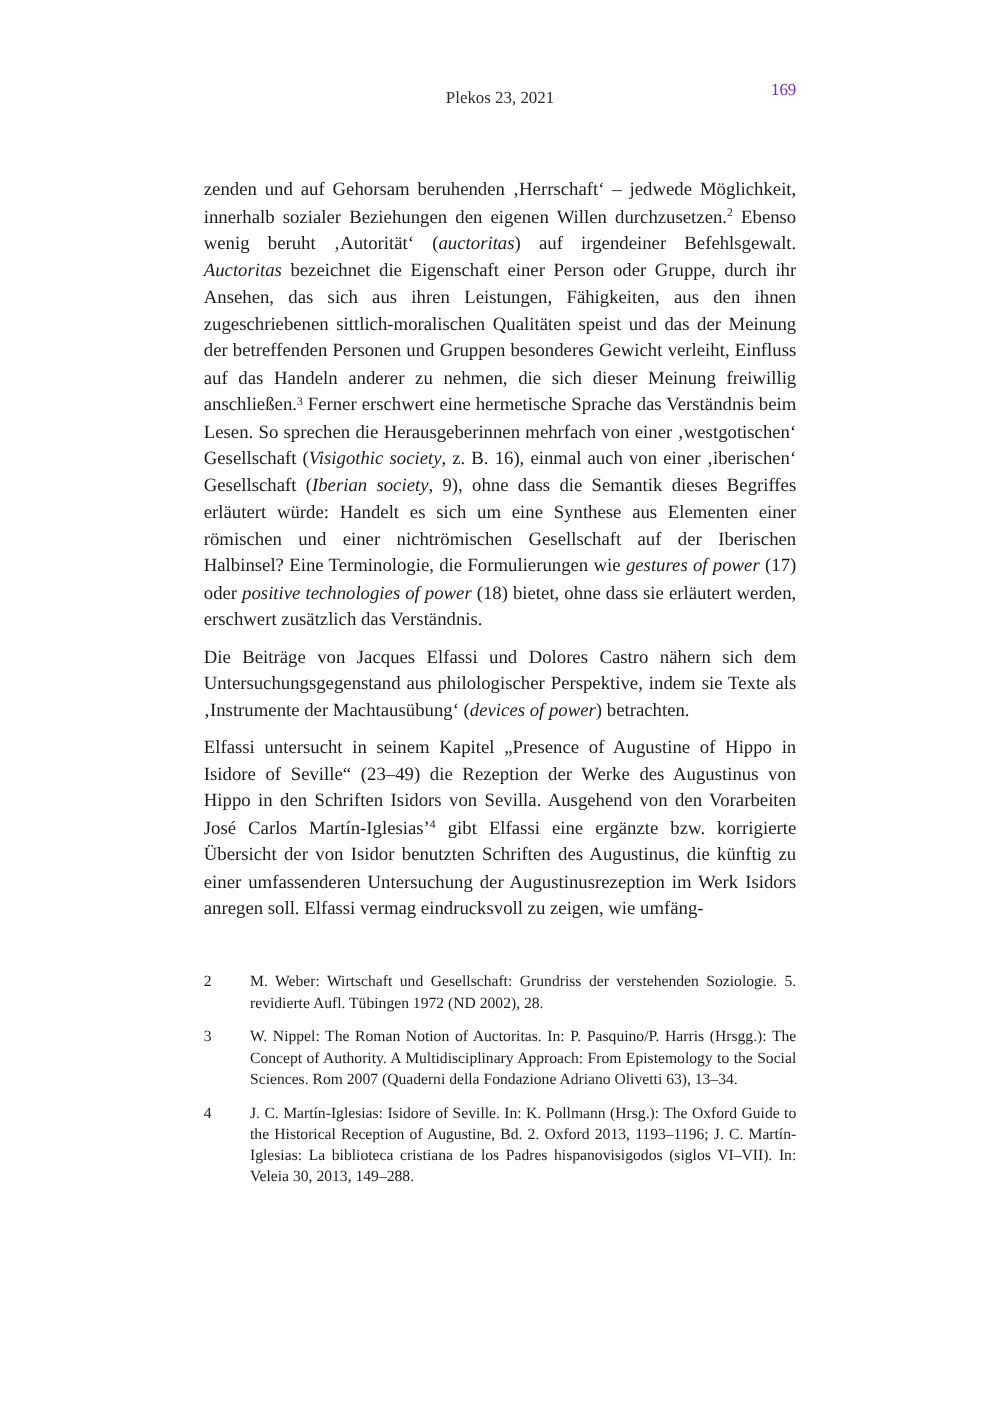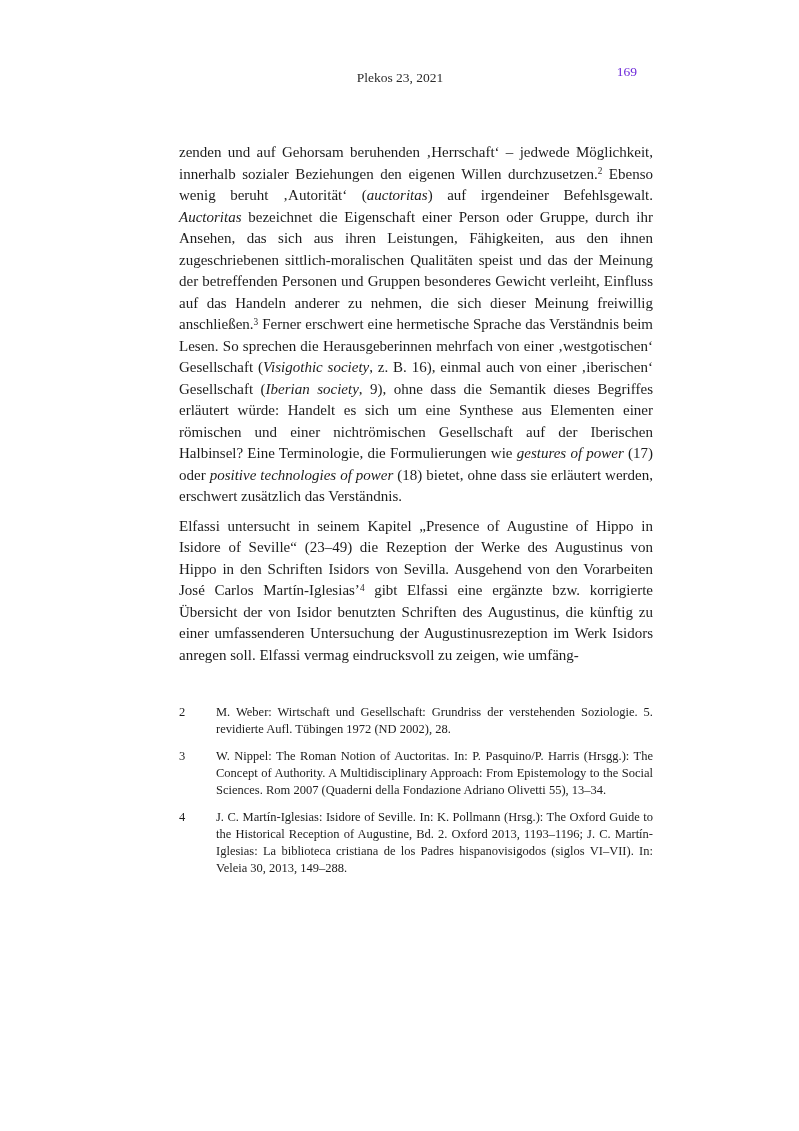--- a/index.html
+++ b/index.html
@@ -33,21 +33,20 @@
     right: 0;
     top: -6px;
     font-size: 13.5px;
     color: #6d28d9;
   }
   .text-block {
     position: absolute;
     left: 163px;
     top: 142px;
     width: 474px;
-    margin-left: 16px;
   }
   .para {
     margin: 0 0 8px 0;
     font-size: 15px;
     line-height: 21.5px;
     text-align: justify;
     hyphens: auto;
     -webkit-hyphens: auto;
   }
   .para em {
@@ -90,33 +89,34 @@
 
   <header class="page-header">
     <span class="running-title">Plekos 23, 2021</span>
     <span class="page-number">169</span>
   </header>
 
   <main class="text-block">
 
     <p class="para"><span>zenden und auf Gehorsam beruhenden ‚Herrschaft‘ – jedwede Möglichkeit, innerhalb sozialer Beziehungen den eigenen Willen durchzusetzen.</span><sup>2</sup><span> Ebenso wenig beruht ‚Autorität‘ (</span><em>auctoritas</em><span>) auf irgendeiner Befehlsgewalt. </span><em>Auctoritas</em><span> bezeichnet die Eigenschaft einer Person oder Gruppe, durch ihr Ansehen, das sich aus ihren Leistungen, Fähigkeiten, aus den ihnen zugeschriebenen sittlich-moralischen Qualitäten speist und das der Meinung der betreffenden Personen und Gruppen besonderes Gewicht verleiht, Einfluss auf das Handeln anderer zu nehmen, die sich dieser Meinung freiwillig anschließen.</span><sup>3</sup><span> Ferner erschwert eine hermetische Sprache das Verständnis beim Lesen. So sprechen die Herausgeberinnen mehrfach von einer ‚westgotischen‘ Gesellschaft (</span><em>Visigothic society</em><span>, z. B. 16), einmal auch von einer ‚iberischen‘ Gesellschaft (</span><em>Iberian society</em><span>, 9), ohne dass die Semantik dieses Begriffes erläutert würde: Handelt es sich um eine Synthese aus Elementen einer römischen und einer nichtrömischen Gesellschaft auf der Iberischen Halbinsel? Eine Terminologie, die Formulierungen wie </span><em>gestures of power</em><span> (17) oder </span><em>positive technologies of power</em><span> (18) bietet, ohne dass sie erläutert werden, erschwert zusätzlich das Verständnis.</span></p>
 
+    <p class="para"><span>Die Beiträge von Jacques Elfassi und Dolores Castro nähern sich dem Untersuchungsgegenstand aus philologischer Perspektive, indem sie Texte als ‚Instrumente der Machtausübung‘ (</span><em>devices of power</em><span>) betrachten.</span></p>
 
     <p class="para"><span>Elfassi untersucht in seinem Kapitel „Presence of Augustine of Hippo in Isidore of Seville“ (23–49) die Rezeption der Werke des Augustinus von Hippo in den Schriften Isidors von Sevilla. Ausgehend von den Vorarbeiten José Carlos Martín-Iglesias’</span><sup>4</sup><span> gibt Elfassi eine ergänzte bzw. korrigierte Übersicht der von Isidor benutzten Schriften des Augustinus, die künftig zu einer umfassenderen Untersuchung der Augustinusrezeption im Werk Isidors anregen soll. Elfassi vermag eindrucksvoll zu zeigen, wie umfäng-</span></p>
 
     <section class="footnotes">
 
       <div class="footnote">
         <span class="fn-num">2</span>
         <span class="fn-text">M. Weber: Wirtschaft und Gesellschaft: Grundriss der verstehenden Soziologie. 5. revidierte Aufl. Tübingen 1972 (ND 2002), 28.</span>
       </div>
 
       <div class="footnote">
         <span class="fn-num">3</span>
-        <span class="fn-text">W. Nippel: The Roman Notion of Auctoritas. In: P. Pasquino/P. Harris (Hrsgg.): The Concept of Authority. A Multidisciplinary Approach: From Epistemology to the Social Sciences. Rom 2007 (Quaderni della Fondazione Adriano Olivetti 55), 13–34.</span>
+        <span class="fn-text">W. Nippel: The Roman Notion of Auctoritas. In: P. Pasquino/P. Harris (Hrsgg.): The Concept of Authority. A Multidisciplinary Approach: From Epistemology to the Social Sciences. Rom 2007 (Quaderni della Fondazione Adriano Olivetti 63), 13–34.</span>
       </div>
 
       <div class="footnote">
         <span class="fn-num">4</span>
         <span class="fn-text">J. C. Martín-Iglesias: Isidore of Seville. In: K. Pollmann (Hrsg.): The Oxford Guide to the Historical Reception of Augustine, Bd. 2. Oxford 2013, 1193–1196; J. C. Martín-Iglesias: La biblioteca cristiana de los Padres hispanovisigodos (siglos VI–VII). In: Veleia 30, 2013, 149–288.</span>
       </div>
 
     </section>
 
   </main>

